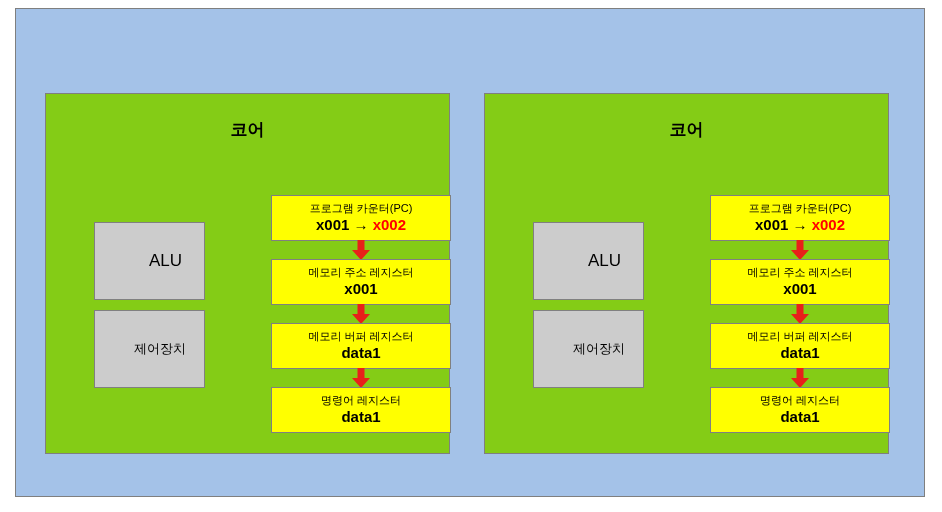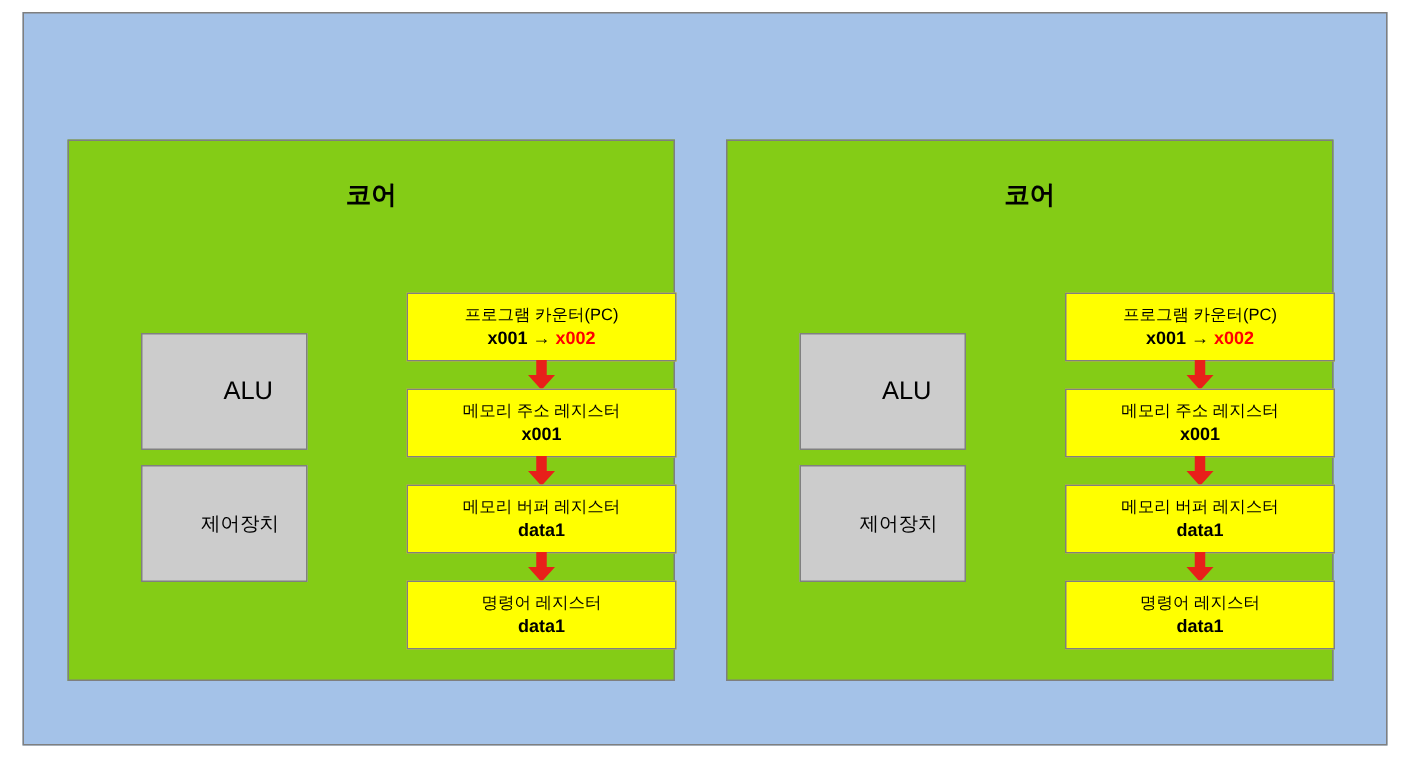--- a/index.html
+++ b/index.html
@@ -111,21 +111,21 @@
     flex-direction: column;
     align-items: center;
     justify-content: center;
   }
   .reg-label {
     font-size: 11px;
     color: #000000;
     line-height: 1.15;
   }
   .reg-value {
-    font-size: 12px;
+    font-size: 15px;
     font-weight: bold;
     color: #000000;
     line-height: 1.2;
     margin-top: 1px;
     white-space: pre;
   }
   .reg-value .accent {
     color: #ff0000;
   }
   .reg-value .arrow-glyph {

